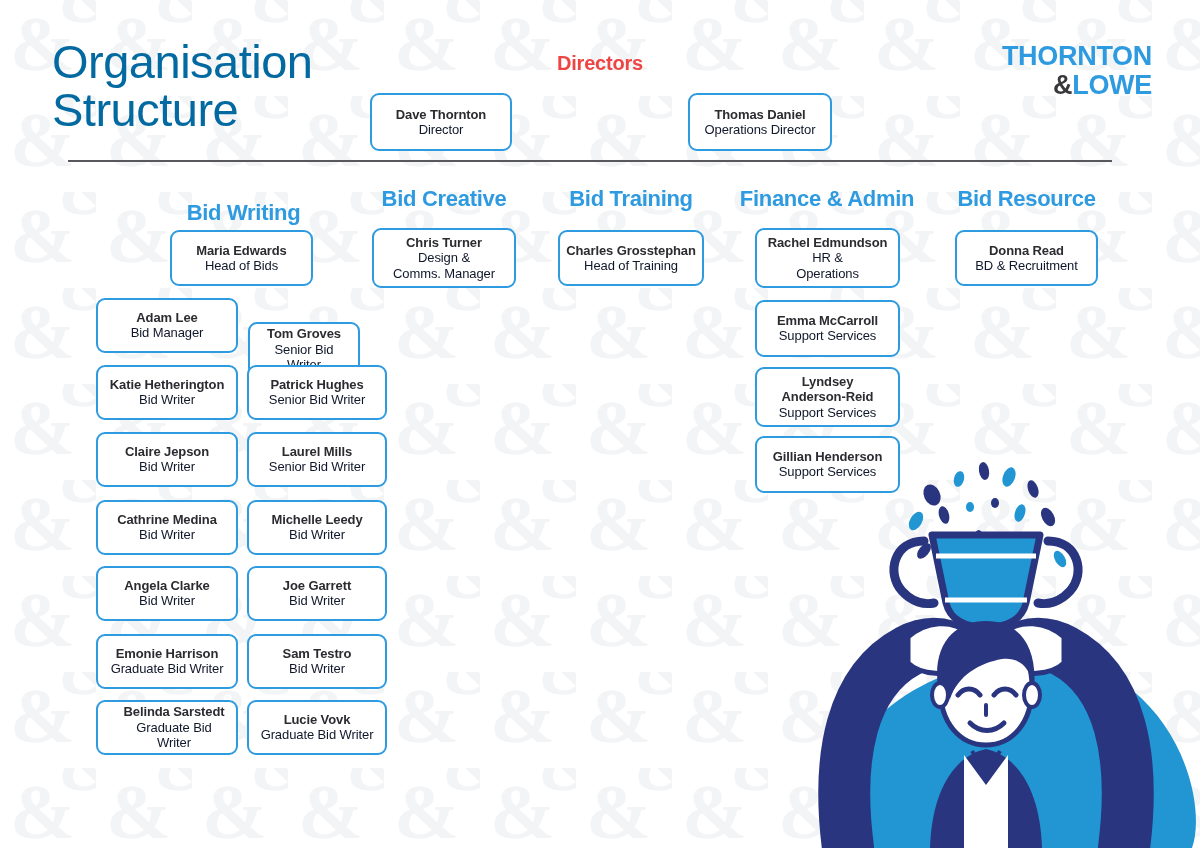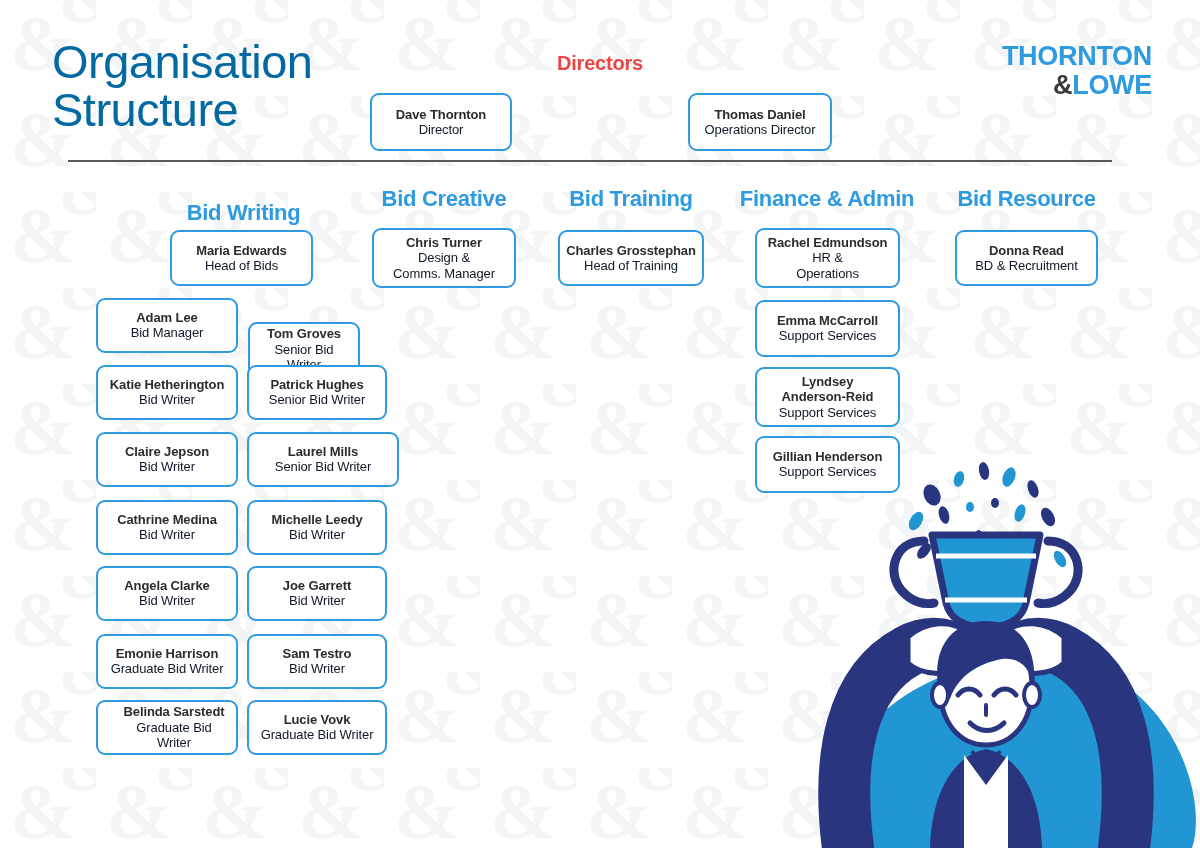--- a/index.html
+++ b/index.html
@@ -303,21 +303,21 @@
   </div>
 
   <div class="pbox" style="left:248px; top:298px; width:112px; height:55px;margin-top:24px;">
     <div class="pname">Tom Groves</div>
     <div class="prole">Senior Bid Writer</div>
   </div>
   <div class="pbox" style="left:247px; top:365px; width:140px; height:55px;">
     <div class="pname">Patrick Hughes</div>
     <div class="prole">Senior Bid Writer</div>
   </div>
-  <div class="pbox" style="left:247px; top:432px; width:152px; height:55px;">
+  <div class="pbox" style="left:247px; top:432px; width:140px; height:55px;">
     <div class="pname">Laurel Mills</div>
     <div class="prole">Senior Bid Writer</div>
   </div>
   <div class="pbox" style="left:247px; top:500px; width:140px; height:55px;">
     <div class="pname">Michelle Leedy</div>
     <div class="prole">Bid Writer</div>
   </div>
   <div class="pbox" style="left:247px; top:566px; width:140px; height:55px;">
     <div class="pname">Joe Garrett</div>
     <div class="prole">Bid Writer</div>

